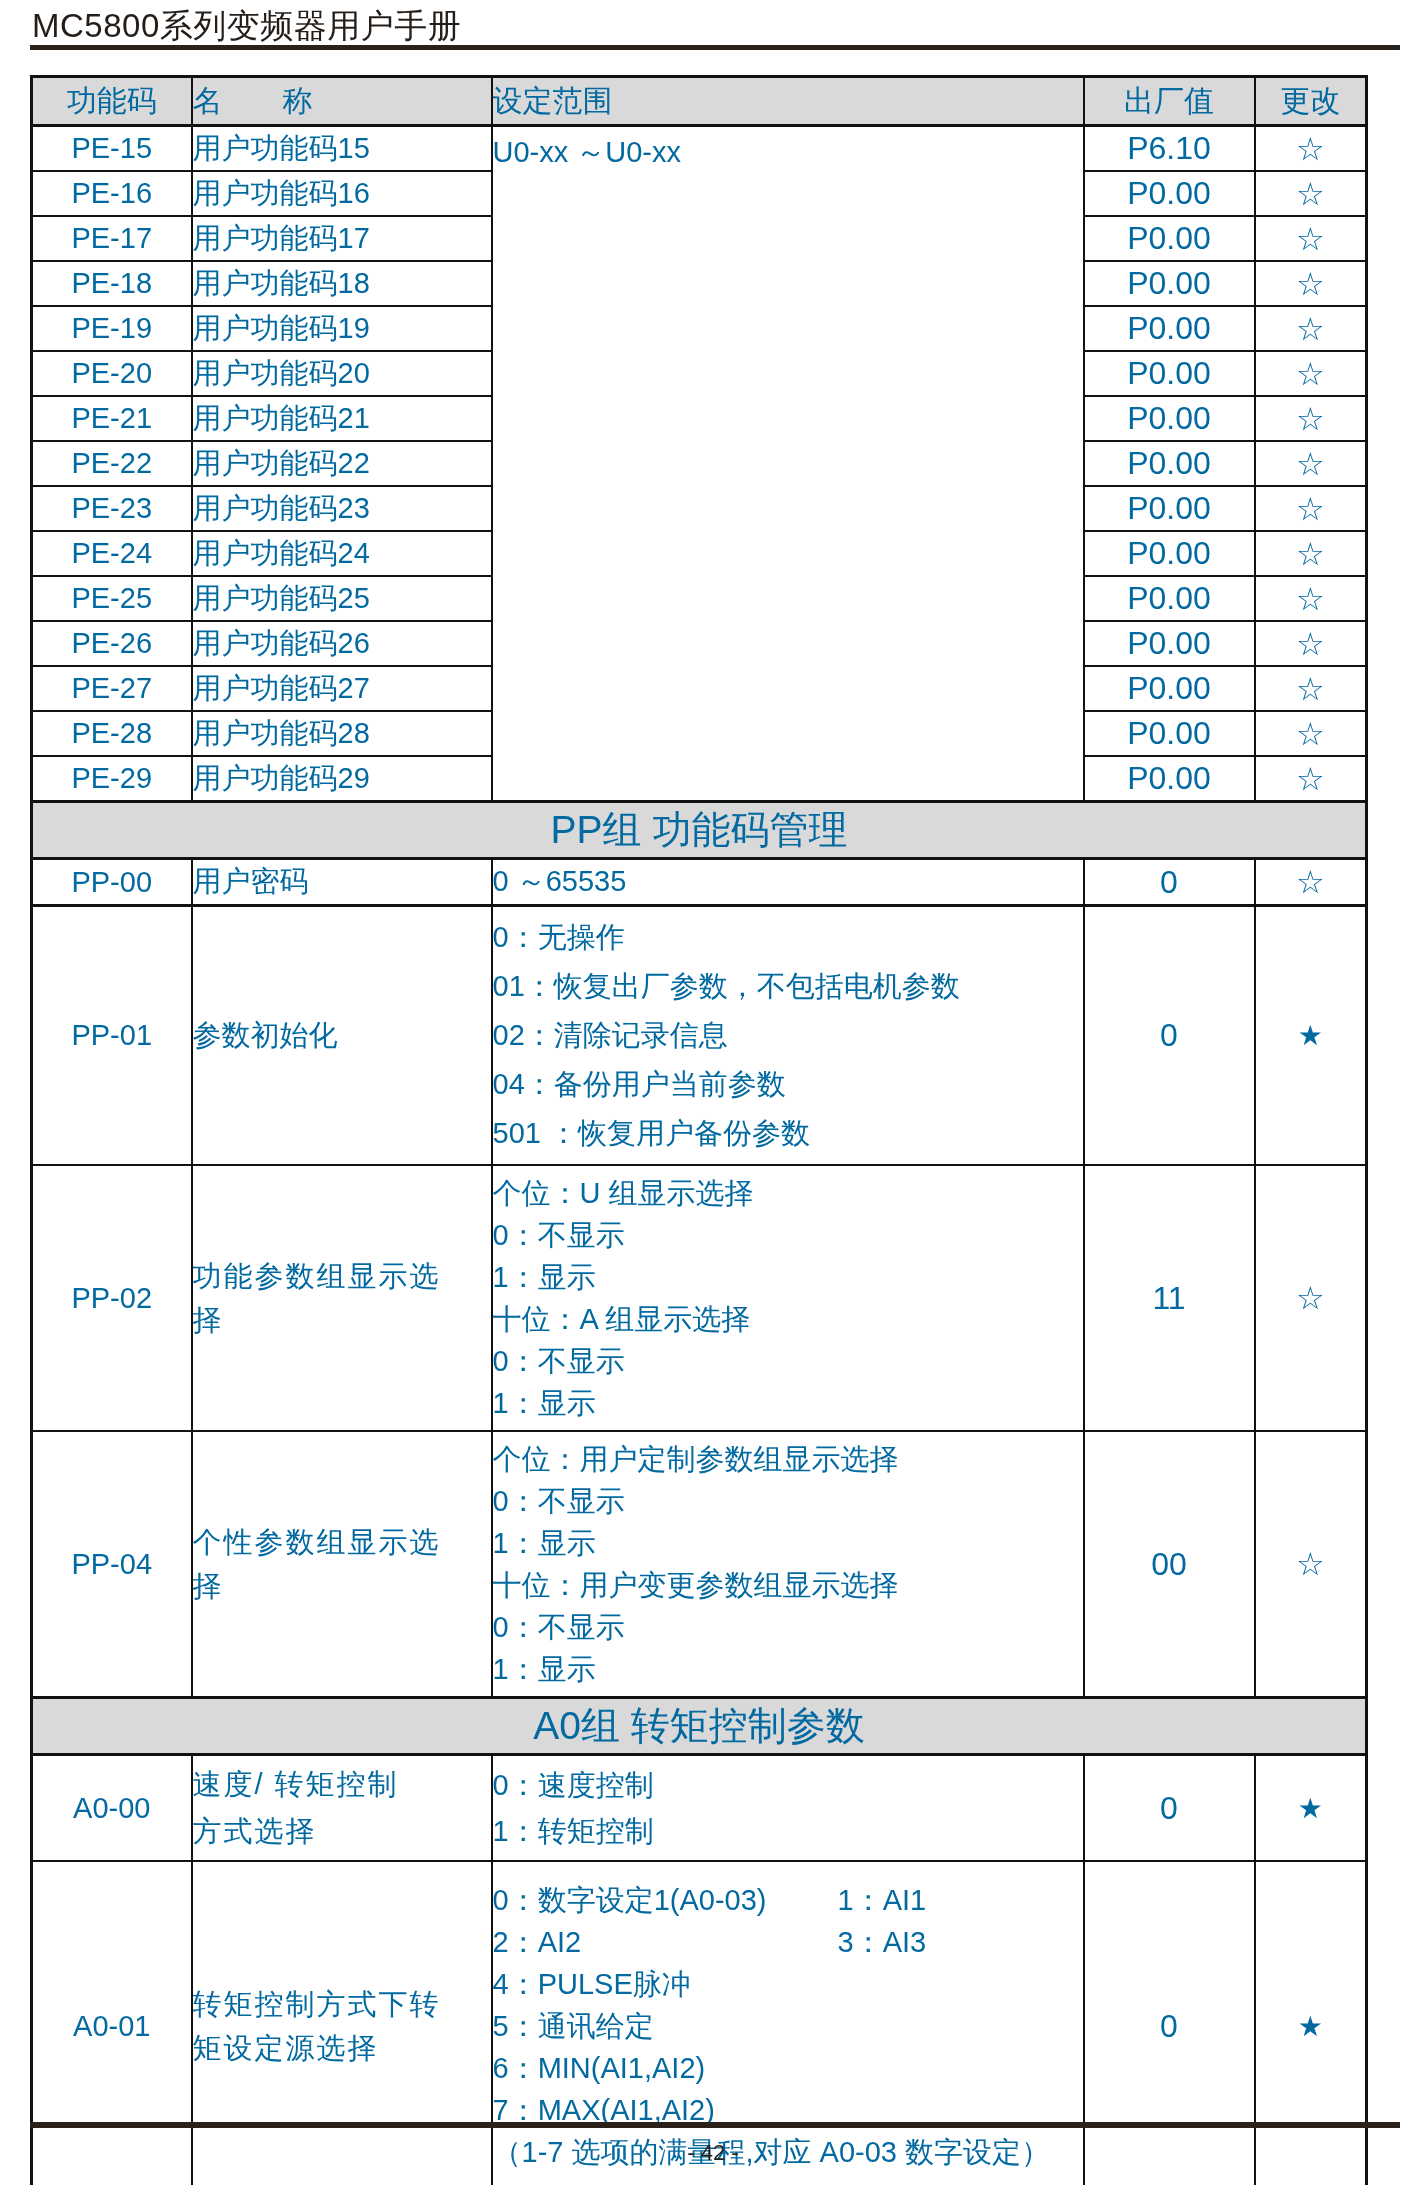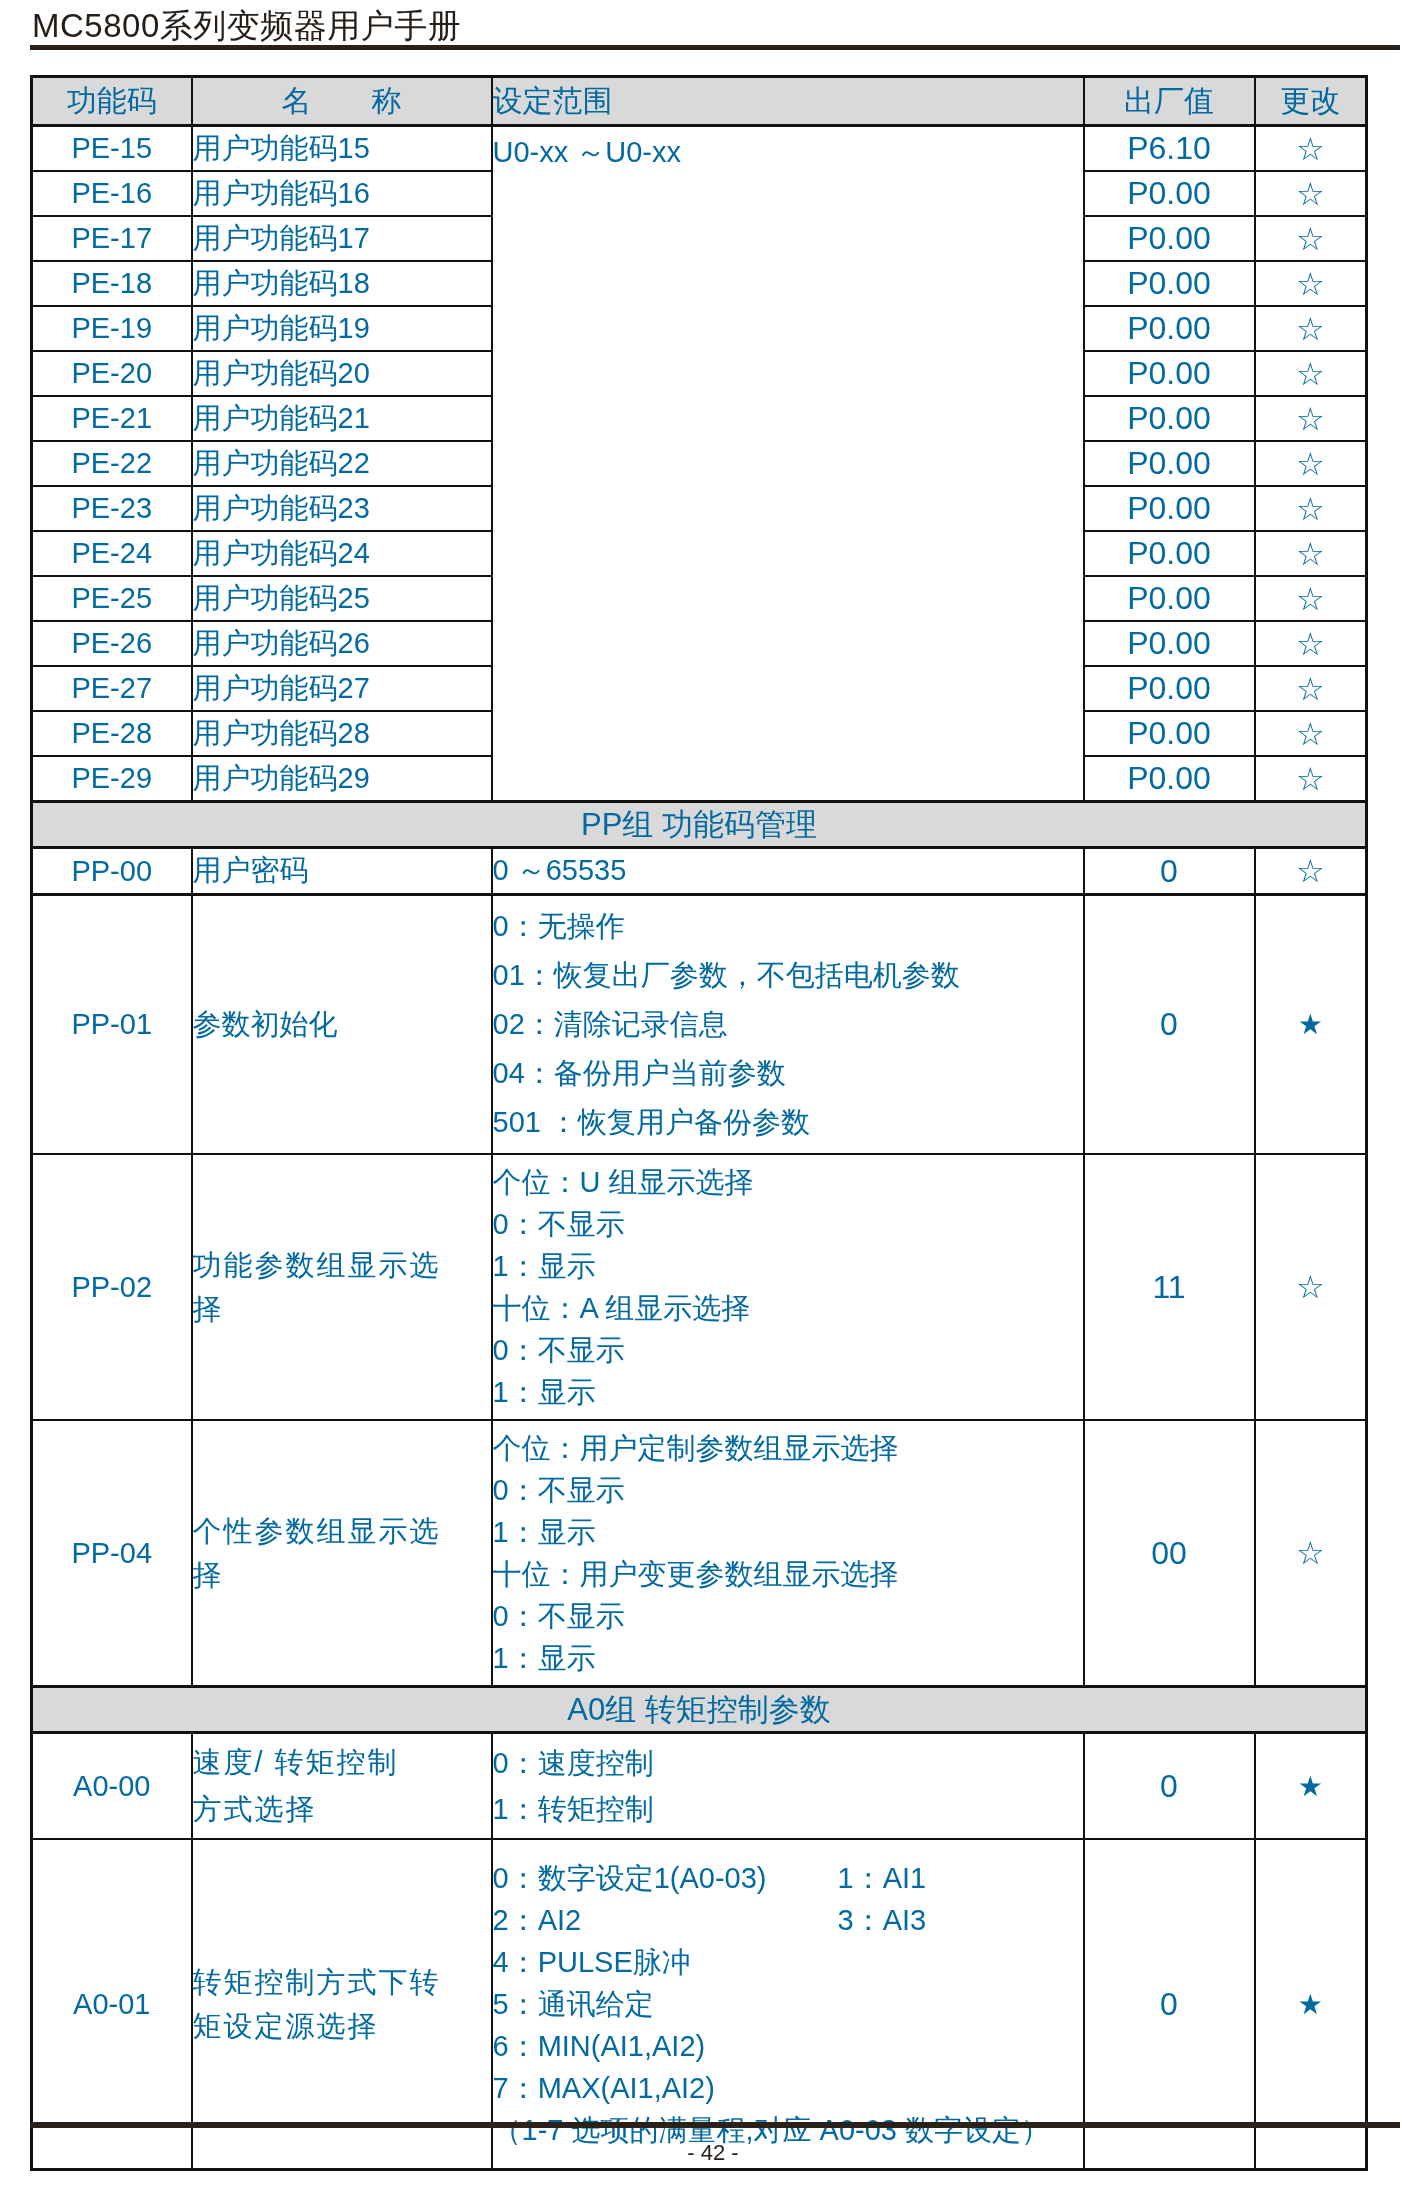--- a/index.html
+++ b/index.html
@@ -26,21 +26,21 @@
   tr.thdr td { font-size:30px; }
   td.c-code { text-align:center; }
   td.c-name { padding:0 6px 0 14px; }
   td.c-range { padding:2px 8px 2px 18px; }
   td.c-val { text-align:center; font-size:32px; }
   td.c-chg { text-align:center; font-size:32px; }
   tr.pe-row td { height:43px; }
   td.range-merged { vertical-align:top;margin-left:24px; }
   td.range-merged .rm-text { padding-top:6px; }
   tr.section td {
-    background:#d9d9d9; text-align:center; height:43px; font-size:31px;
+    background:#d9d9d9; text-align:center; height:43px; font-size:39px;
     border-top:3px solid #111; border-bottom:3px solid #111;
   }
   tr.pp00 td { height:44px; border-bottom:3px solid #111; }
   .range-lines { line-height:42px; padding-top:6px; padding-bottom:6px; }
   .range-lines.sp { line-height:49px; }
   .range-lines.md { line-height:46px; }
   .name-lines { line-height:44px; letter-spacing:2px; }
   .pair .pl { display:inline-block; width:345px; }
   tr.pp01 td { height:248px; }
   tr.pp02 td { height:255px; }
@@ -63,21 +63,21 @@
       <col style="width:160px">
         <col style="width:300px">
         <col style="width:592px">
         <col style="width:171px">
         <col style="width:112px">
     </colgroup>
 
     <tbody>
         <tr class="thdr">
       <td class="c-code">功能码</td>
-      <td style="text-align:center">名　　称</td>
+      <td style="">名　　称</td>
       <td class="c-range">设定范围</td>
       <td class="c-val">出厂值</td>
       <td style="text-align:center">更改</td>
     </tr>
 
     <tr class="pe-row">
       <td class="c-code">PE-15</td>
       <td class="c-name">用户功能码15</td>
       <td class="c-range range-merged" rowspan="15">
             <div class="rm-text">U0-xx ～U0-xx</div>

